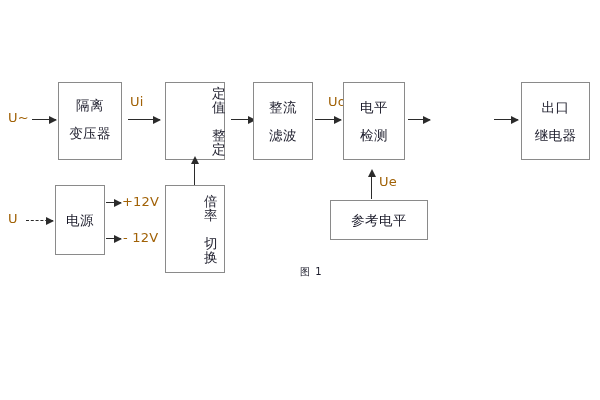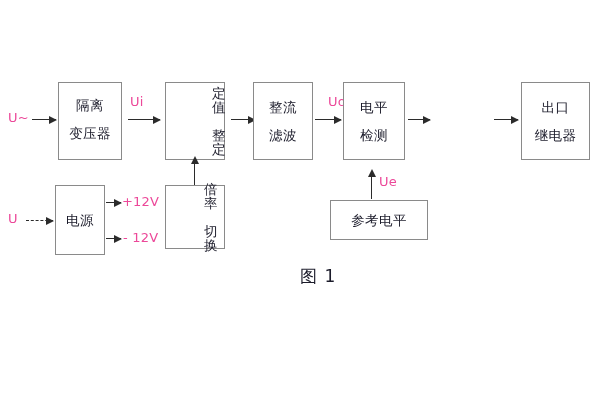--- a/index.html
+++ b/index.html
@@ -34,27 +34,27 @@
     line-height: 1.05;
     color: #1b1b2a;
     letter-spacing: 0.4px;
   }
   .box .line1 { margin-bottom: 13px; }
   .box.single .line1 { margin-bottom: 0; }
 
   .label {
     position: absolute;
     font-size: 13px;
-    color: #ec4899;
+    color: #a16207;
     white-space: nowrap;
     letter-spacing: 0.2px;
   }
   .caption {
     position: absolute;
-    font-size: 17px;
+    font-size: 10px;
     color: #1b1b2a;
     white-space: nowrap;
     letter-spacing: 1px;
   }
 
   
   .harrow {
     position: absolute;
     height: 1px;
     background: #2b2b2b;
@@ -147,21 +147,21 @@
   <div class="box single" style="left:55px; top:185px; width:50px; height:70px;">
     <span class="line1">电源</span>
   </div>
 
   <div class="harrow" style="left:106px; top:202px; width:15px;"></div>
   <div class="label" style="left:122px; top:194px;">+12V</div>
 
   <div class="harrow" style="left:106px; top:238px; width:15px;"></div>
   <div class="label" style="left:123px; top:230px;">- 12V</div>
 
-  <div class="box" style="left:165px; top:185px; width:60px; height:64px;padding-left:38px;">
+  <div class="box" style="left:165px; top:185px; width:60px; height:88px;padding-left:38px;">
     <span class="line1">倍率</span>
     <span class="line2">切换</span>
   </div>
 
   <div class="varrow" style="left:194px; top:163px; height:22px;"></div>
 
   <div class="box single" style="left:330px; top:200px; width:98px; height:40px;">
     <span class="line1">参考电平</span>
   </div>
 

